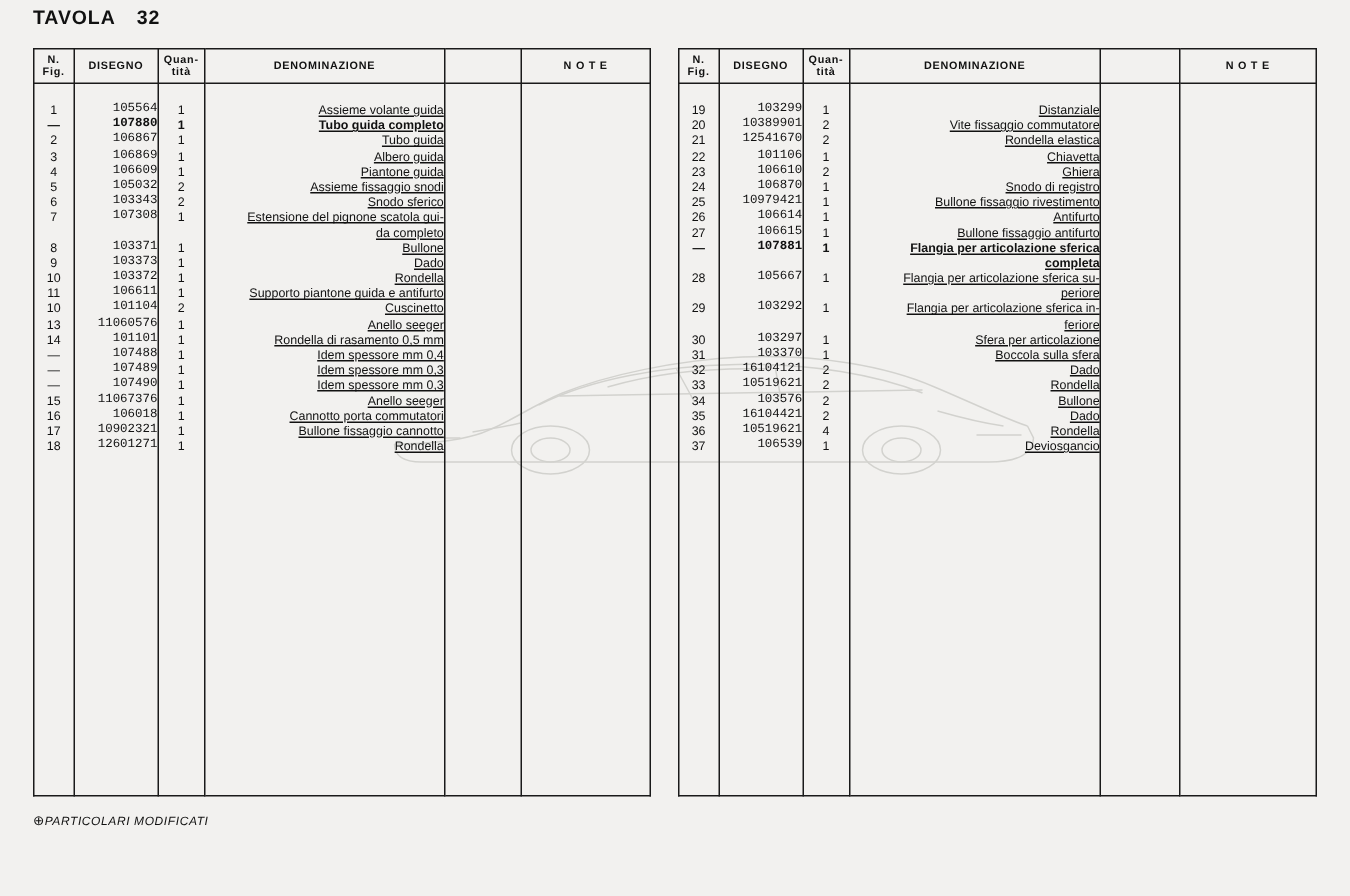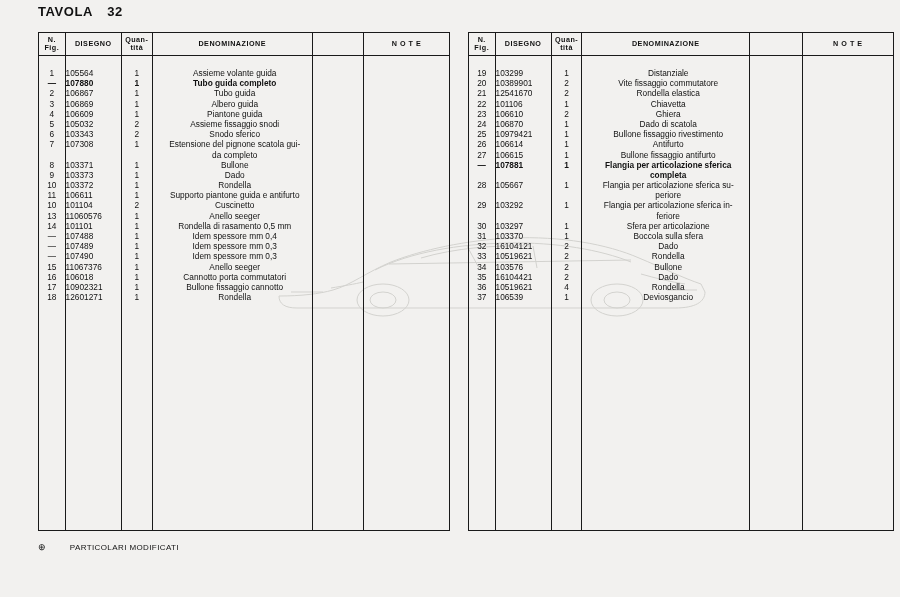--- a/index.html
+++ b/index.html
@@ -4,34 +4,34 @@
 <style>
   html,body{margin:0;padding:0;}
   body{
     width:900px;height:597px;
     background:#f2f1ef;
     font-family:"Liberation Sans", sans-serif;
     color:#111;
     overflow:hidden;
     position:relative;
   }
-  .page{position:absolute;left:16px;top:0;width:884px;height:597px;}
+  .page{position:absolute;left:0;top:0;width:884px;height:597px;}
 
   .doc-title{
     position:absolute;left:22px;top:4px;
     font-size:13px;font-weight:bold;letter-spacing:0.6px;
   }
   .doc-title .num{margin-left:14px;}
 
   .footer{
     position:absolute;left:22px;top:542px;
     font-size:8px;letter-spacing:0.2px;
   }
   .footer .dot{font-size:9px;}
-  .footer .txt{margin-left:24px;letter-spacing:0.4px;}
+  .footer .txt{margin-left:0;letter-spacing:0.4px;font-style:italic;}
 
   
   .art{
     position:absolute;left:255px;top:200px;width:440px;height:120px;
     opacity:0.55;pointer-events:none;
   }
 
   table.tbl{
     position:absolute;
     border-collapse:collapse;
@@ -65,23 +65,23 @@
   .right .c-sp{width:54px;}
   .right .c-note{width:94px;}
 
   .body-cell{height:474px;padding:0;}
   .body-cell .inner{
     padding-top:12px;
     line-height:10.2px;
     font-size:8.3px;
   }
   .col-fig .inner{text-align:center;}
-  .col-dis .inner{text-align:left;}
+  .col-dis .inner{text-align:right;font-family:Liberation Mono, monospace;}
   .col-qta .inner{text-align:center;}
-  .col-den .inner{padding-left:5px;text-align:center;}
+  .col-den .inner{padding-left:5px;text-align:right;text-decoration:underline;}
   .row{height:10.2px;white-space:nowrap;}
   .bold{font-weight:bold;}
 </style>
 </head>
 <body>
 
 <div class="page">
 
   <div class="doc-title">
     <span>TAVOLA</span><span class="num">32</span>
@@ -342,21 +342,21 @@
               <div class="row">1</div>
             </div>
           </td>
         <td class="body-cell col-den">
             <div class="inner" id="R-den">
               <div class="row">Distanziale</div>
               <div class="row">Vite fissaggio commutatore</div>
               <div class="row">Rondella elastica</div>
               <div class="row">Chiavetta</div>
               <div class="row">Ghiera</div>
-              <div class="row">Dado di scatola</div>
+              <div class="row">Snodo di registro</div>
               <div class="row">Bullone fissaggio rivestimento</div>
               <div class="row">Antifurto</div>
               <div class="row">Bullone fissaggio antifurto</div>
               <div class="row bold">Flangia per articolazione sferica</div>
               <div class="row bold">completa</div>
               <div class="row">Flangia per articolazione sferica su-</div>
               <div class="row">periore</div>
               <div class="row">Flangia per articolazione sferica in-</div>
               <div class="row">feriore</div>
               <div class="row">Sfera per articolazione</div>

